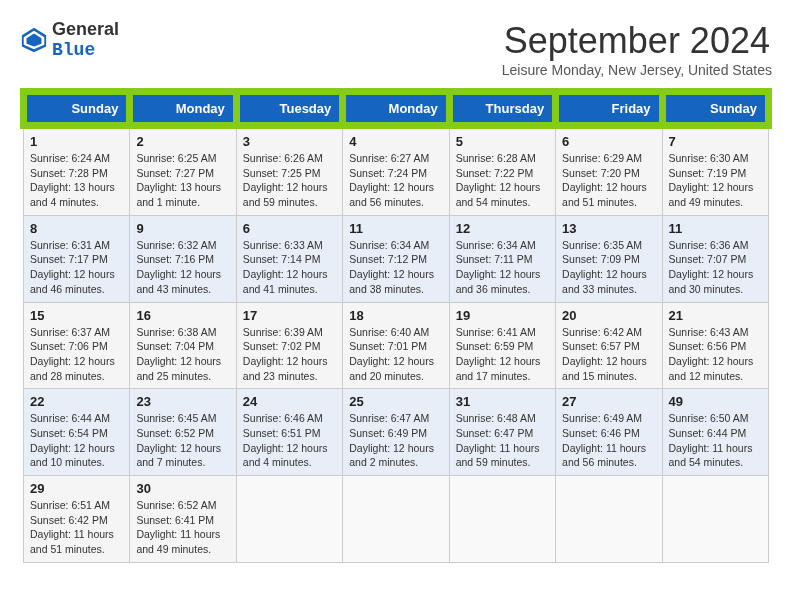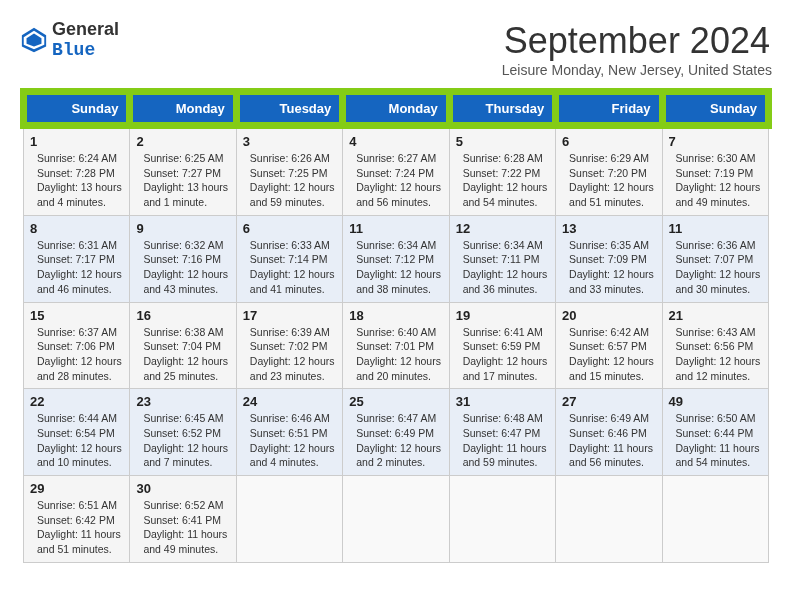--- a/index.html
+++ b/index.html
@@ -76,21 +76,20 @@
       font-size: 13px;
       font-weight: bold;
       color: #222;
       display: block;
       margin-bottom: 2px;
     }
     .day-info {
       color: #333;
       line-height: 1.4;
       font-size: 10.5px;
-      margin-left: 7px;
     }
     td.empty {
       background: #f9f9f9 !important;
     }
   </style>
 </head>
 <body>
 
 <div class="header-section">
   <div class="logo">

